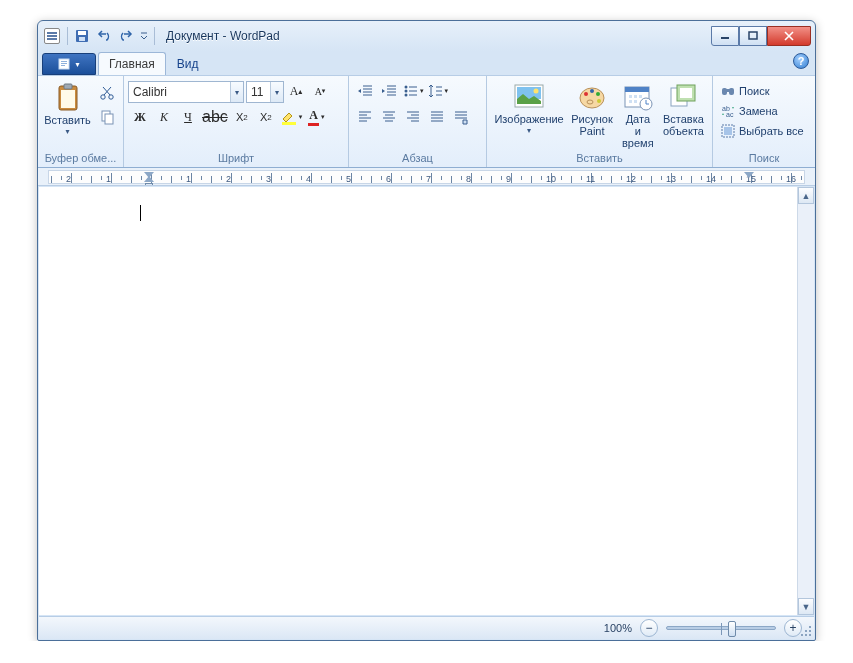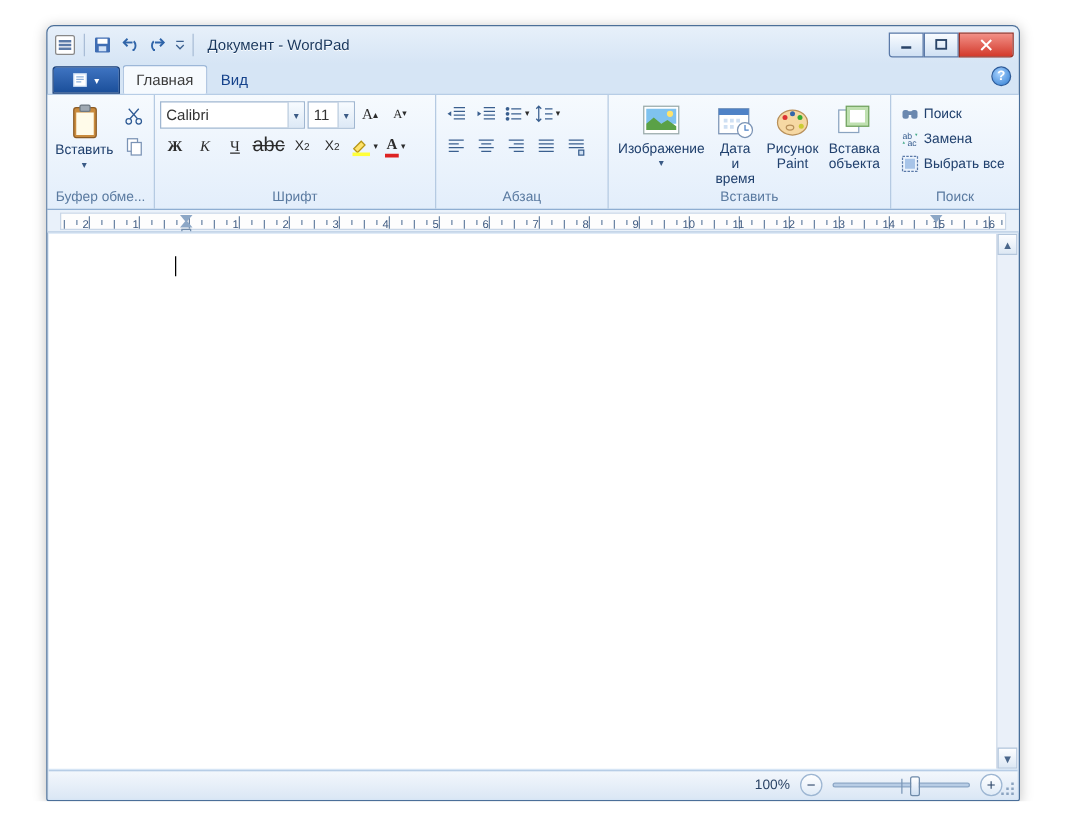--- a/index.html
+++ b/index.html
@@ -288,44 +288,44 @@
                 <rect x="3" y="3" width="24" height="12" fill="#7fc2ef"></rect>
                 <path d="M3 15l6-5 6 5 5-3 7 5v3H3z" fill="#5aa147"></path>
                 <circle cx="22" cy="7" r="2.5" fill="#ffe36b"></circle>
               </svg>
             </div>
           <span>Изображение</span>
           <span style="font-size:8px;color:#3a5a85">▾</span>
         </div>
         <div class="bigbtn">
           <div class="ico">
-              <svg width="30" height="28">
-                <rect x="2" y="4" width="24" height="20" fill="#fff" stroke="#7a93b5"></rect>
-                <rect x="2" y="4" width="24" height="5" fill="#4f82c6"></rect>
-                <path d="M6 12h3v3H6zM11 12h3v3h-3zM16 12h3v3h-3zM6 17h3v3H6zM11 17h3v3h-3z" fill="#cfe0f3"></path>
-                <circle cx="23" cy="21" r="6" fill="#fff" stroke="#7a93b5"></circle>
-                <path d="M23 17v4h3" stroke="#4f82c6" fill="none"></path>
-              </svg>
-            </div>
-          <span style="white-space:pre-line">Дата и
-время</span>
-        </div>
-        <div class="bigbtn">
-          <div class="ico">
               <svg width="30" height="30">
                 <ellipse cx="15" cy="16" rx="12" ry="10" fill="#f6d8a3" stroke="#b8905a"></ellipse>
                 <circle cx="9" cy="12" r="2" fill="#d33"></circle>
                 <circle cx="15" cy="9" r="2" fill="#36a"></circle>
                 <circle cx="21" cy="12" r="2" fill="#3a3"></circle>
                 <circle cx="22" cy="19" r="2" fill="#cc3"></circle>
                 <ellipse cx="13" cy="20" rx="3" ry="2" fill="#f6d8a3" stroke="#b8905a"></ellipse>
               </svg>
             </div>
           <span style="white-space:pre-line">Рисунок
 Paint</span>
+        </div>
+        <div class="bigbtn">
+          <div class="ico">
+              <svg width="30" height="28">
+                <rect x="2" y="4" width="24" height="20" fill="#fff" stroke="#7a93b5"></rect>
+                <rect x="2" y="4" width="24" height="5" fill="#4f82c6"></rect>
+                <path d="M6 12h3v3H6zM11 12h3v3h-3zM16 12h3v3h-3zM6 17h3v3H6zM11 17h3v3h-3z" fill="#cfe0f3"></path>
+                <circle cx="23" cy="21" r="6" fill="#fff" stroke="#7a93b5"></circle>
+                <path d="M23 17v4h3" stroke="#4f82c6" fill="none"></path>
+              </svg>
+            </div>
+          <span style="white-space:pre-line">Дата и
+время</span>
         </div>
         <div class="bigbtn">
           <div class="ico">
               <svg width="30" height="28">
                 <rect x="3" y="5" width="16" height="18" fill="#fff" stroke="#8aa3c0"></rect>
                 <rect x="9" y="2" width="18" height="16" fill="#bfe0b0" stroke="#6fa15d"></rect>
                 <rect x="12" y="5" width="12" height="10" fill="#fff"></rect>
               </svg>
             </div>
           <span style="white-space:pre-line">Вставка

